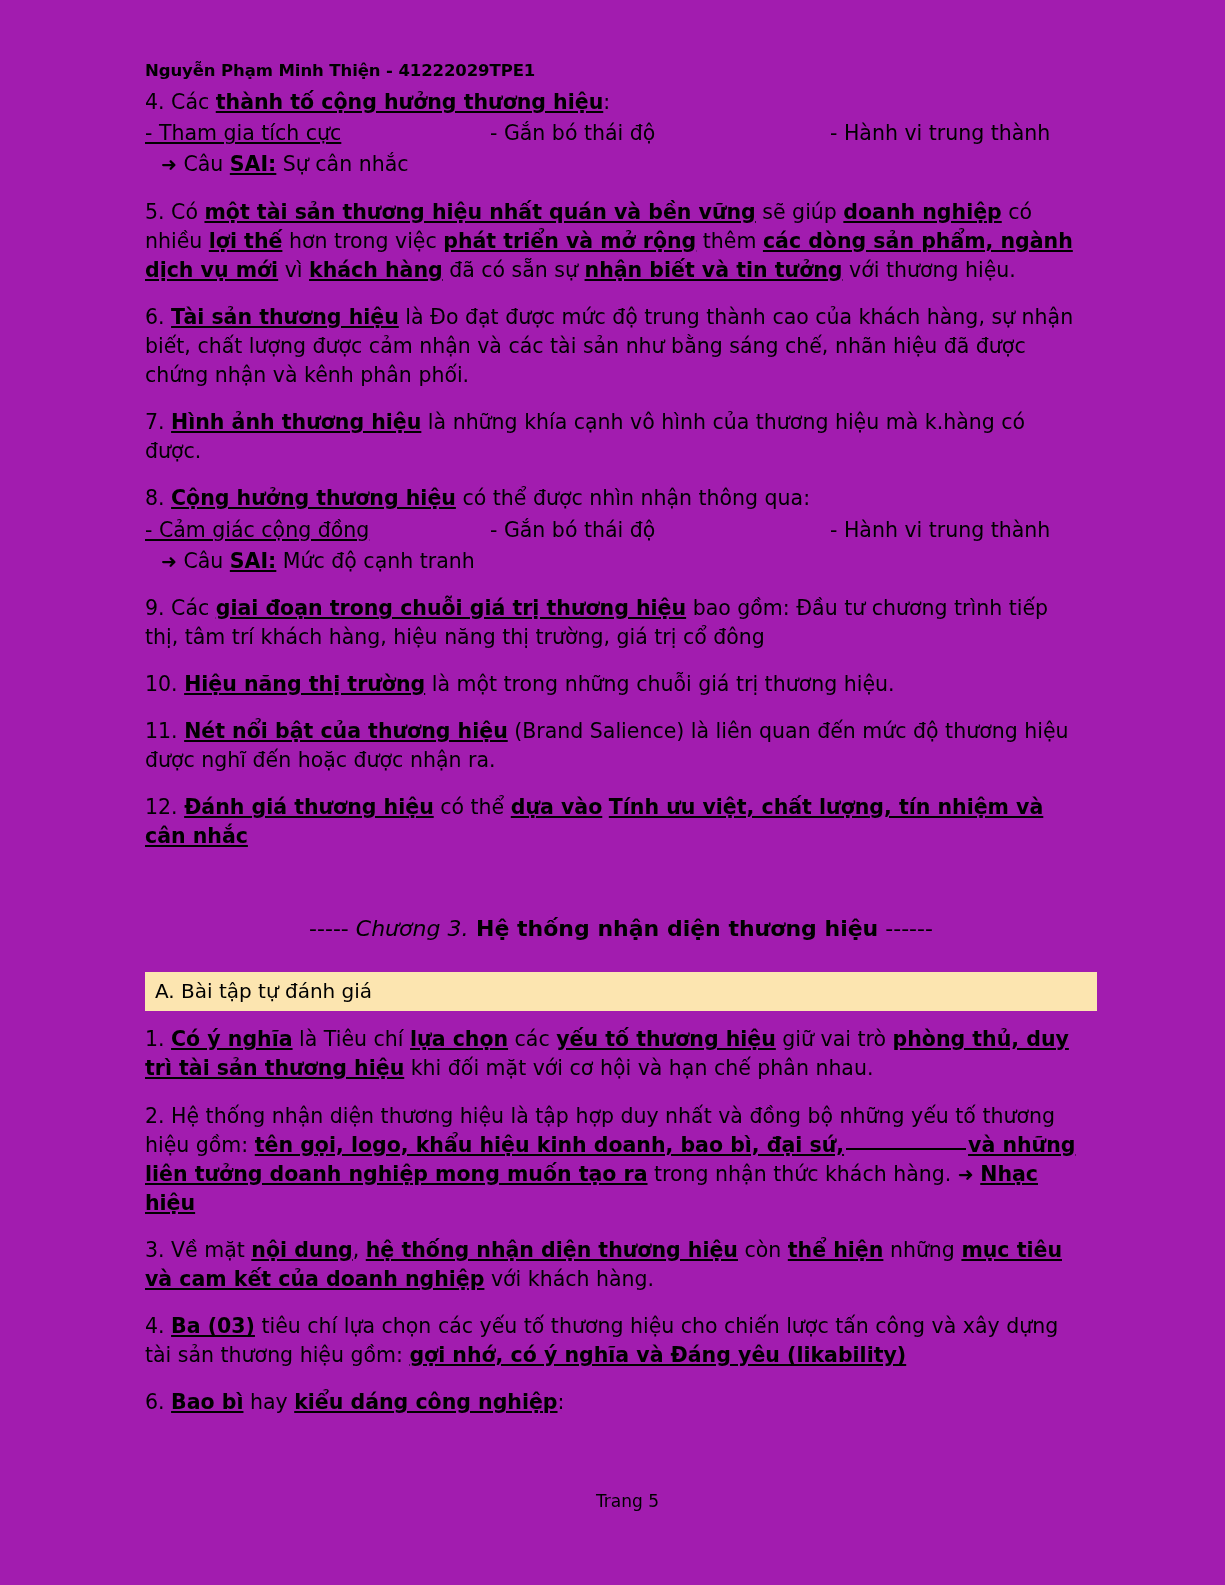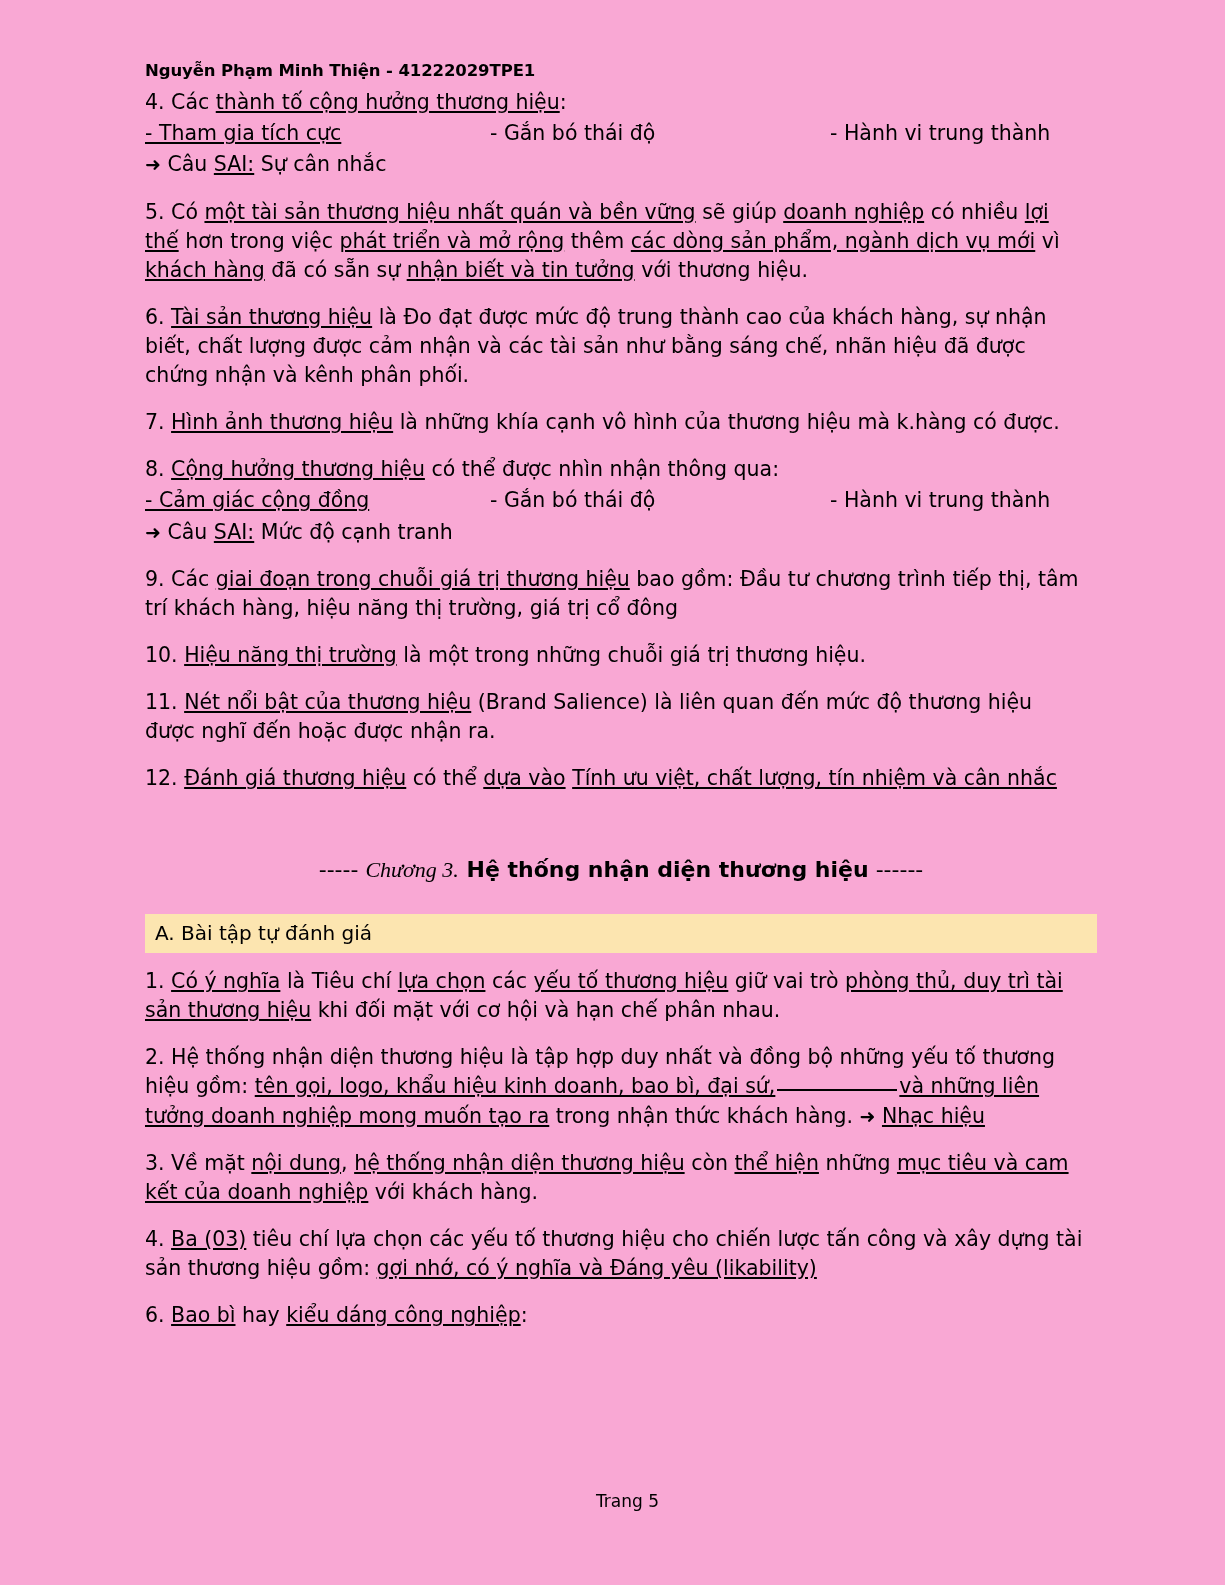--- a/index.html
+++ b/index.html
@@ -9,21 +9,21 @@
   }
   body {
     font-family: "DejaVu Sans", sans-serif;
     color: #000000;
   }
   .page {
     position: relative;
     width: 1225px;
     height: 1585px;
     margin: 0 auto;
-    background: #f9a8d4;
+    background: #a21caf;
     box-sizing: border-box;
     padding: 60px 128px 0 145px;
   }
   .doc-header {
     font-size: 16.5px;
     font-weight: bold;
     letter-spacing: -0.1px;
     margin: 0 0 6px 0;
     line-height: 1.35;
   }
@@ -38,50 +38,49 @@
     line-height: 1.42;
     margin: 0 12px 18px 0;
   }
   p.tight {
     margin-bottom: 2px;
   }
   b, .b {
     font-weight: bold;
   }
   .bu {
-    font-weight: normal;
+    font-weight: bold;
     text-decoration: underline;
   }
   .cols {
     display: block;
     font-size: 20.5px;
     line-height: 1.42;
     margin: 0 0 2px 0;
     white-space: pre;
   }
   .col1 { display: inline-block; width: 345px; text-decoration: underline; }
   .col2 { display: inline-block; width: 340px; }
   .arrow-line {
     font-size: 20.5px;
     line-height: 1.42;
-    margin: 0 0 18px 0;
+    margin: 0 0 18px 16px;
   }
   .arrow {
     font-weight: bold;
     font-size: 19px;
   }
   .chapter-title {
     text-align: center;
     font-size: 22px;
     margin: 62px 0 28px 0;
     line-height: 1.4;
   }
   .chapter-title .ital {
     font-style: italic;
-    font-family: Liberation Serif, serif;
   }
   .chapter-title .dash {
     font-weight: normal;
   }
   .highlight-bar {
     background: #fce5b0;
     font-size: 20px;
     padding: 6px 10px 7px 10px;
     margin: 0 0 14px 0;
     line-height: 1.3;

